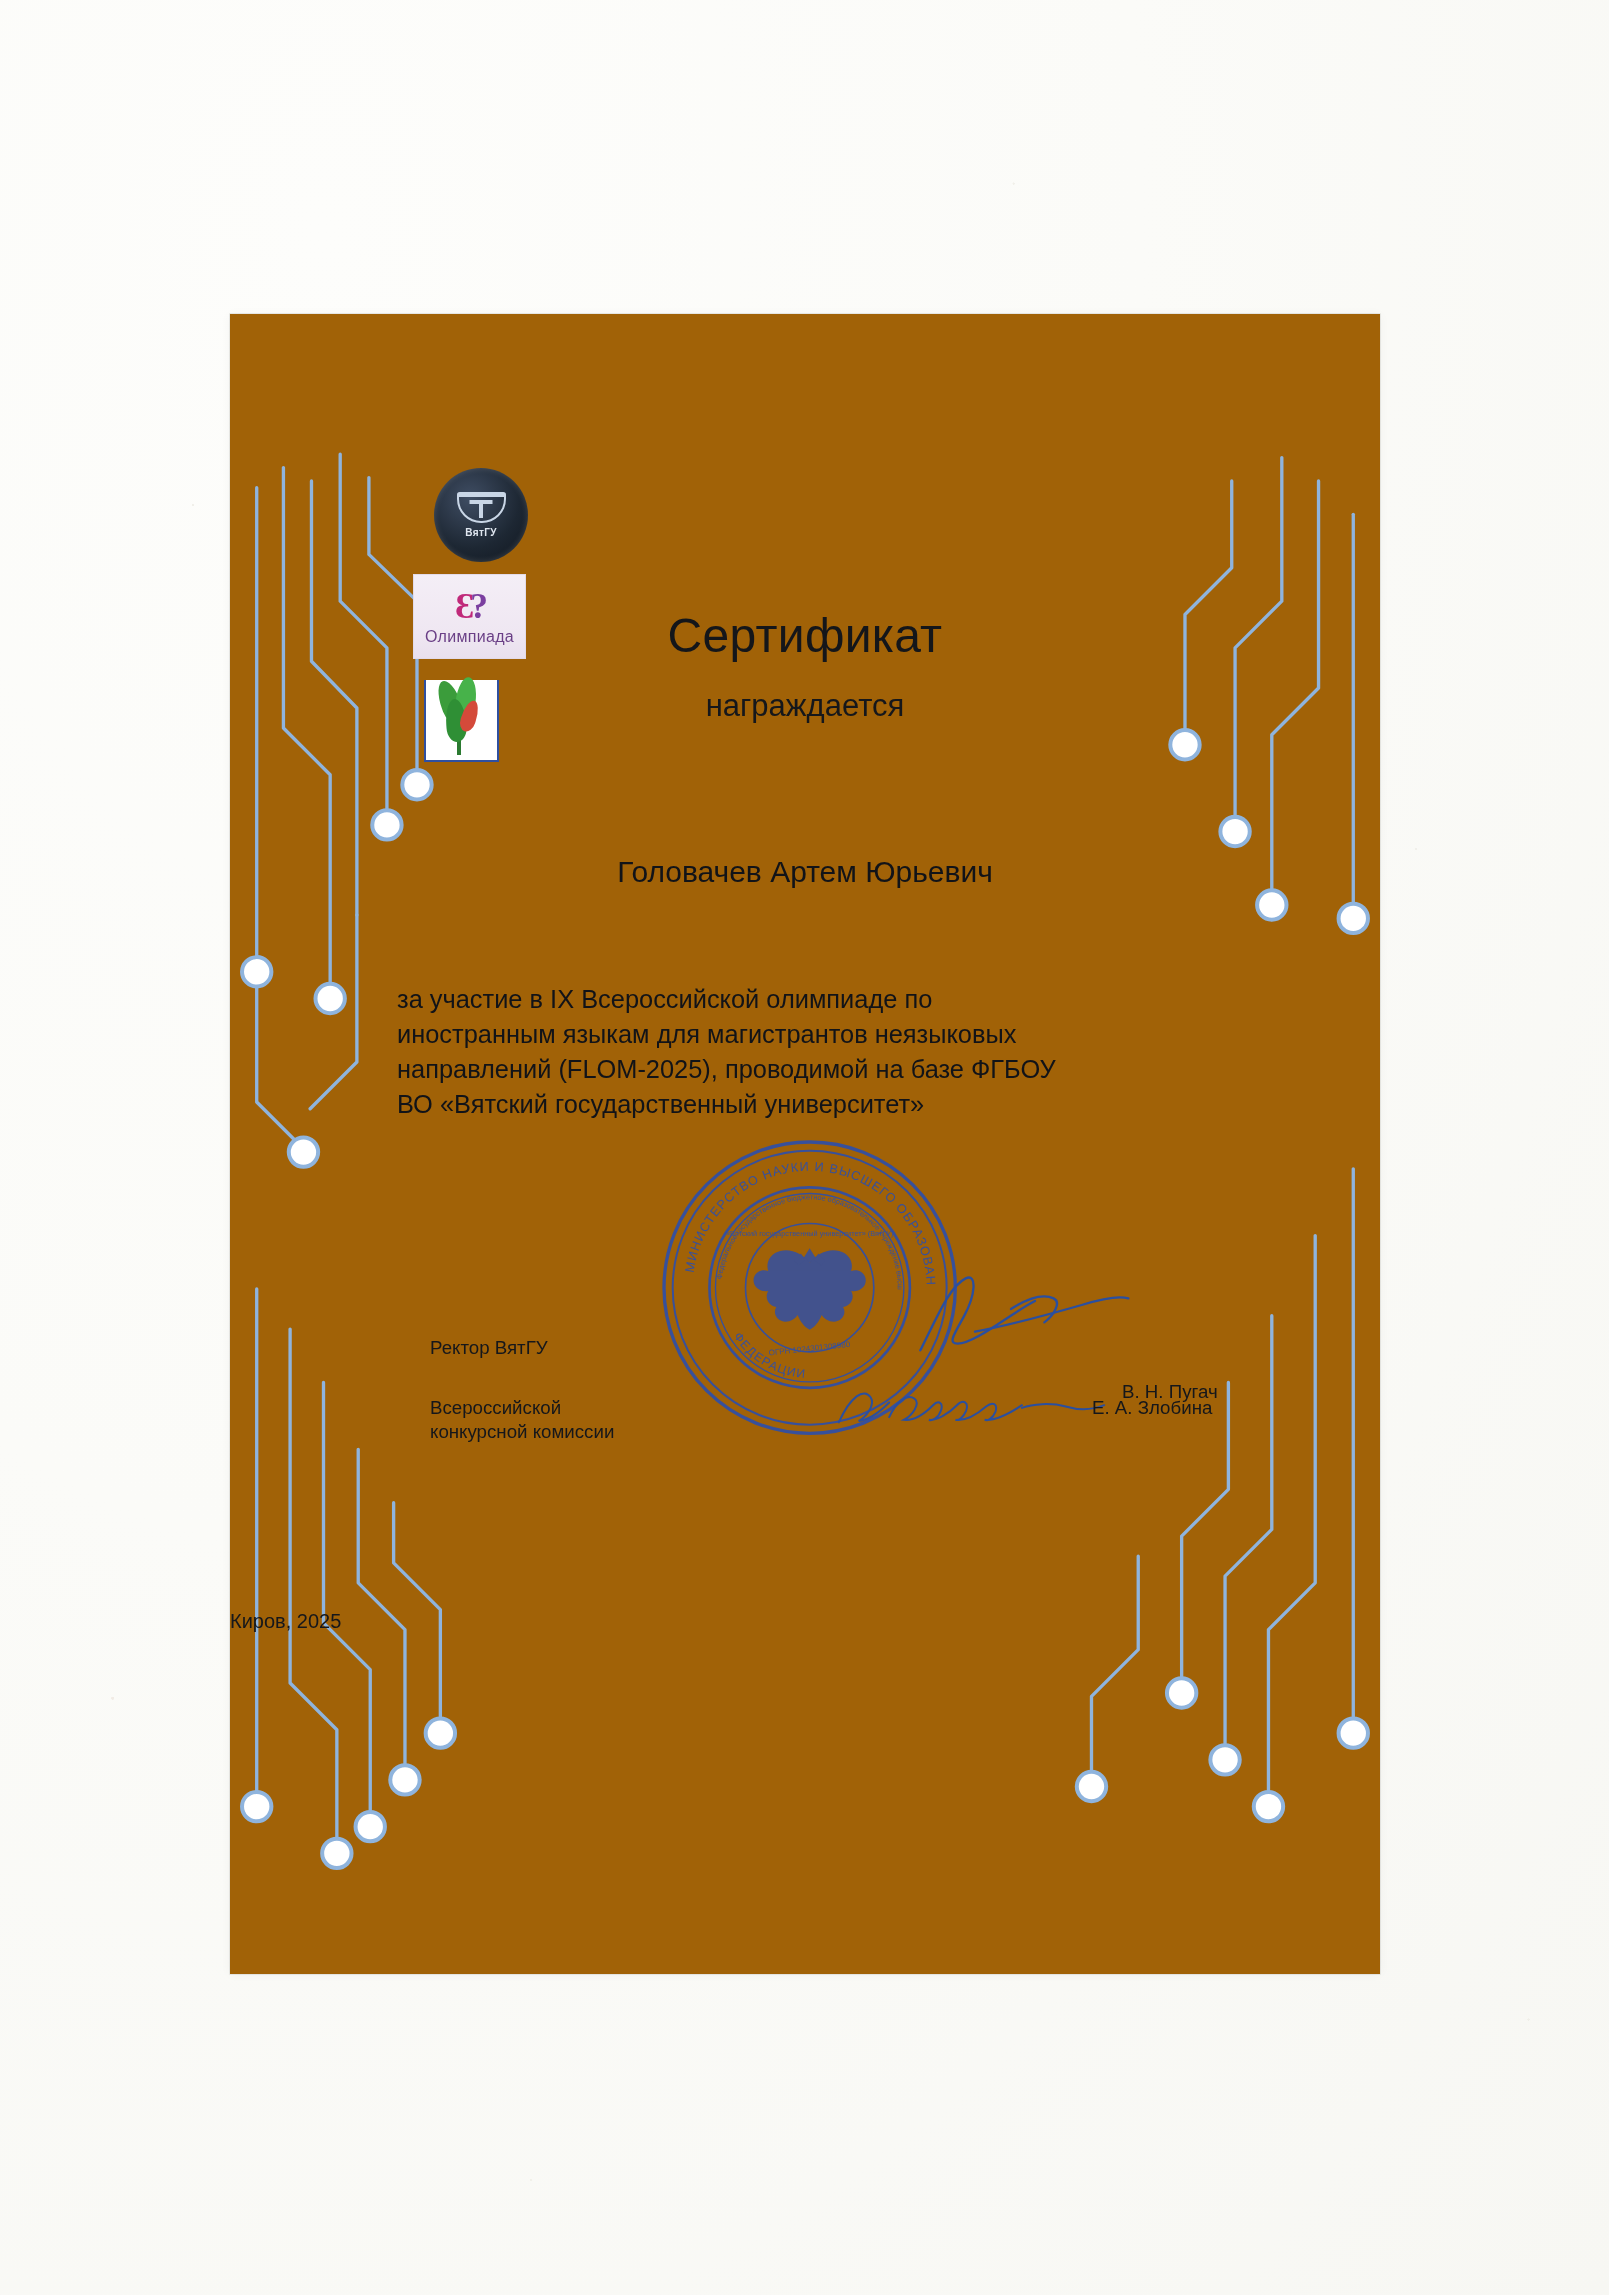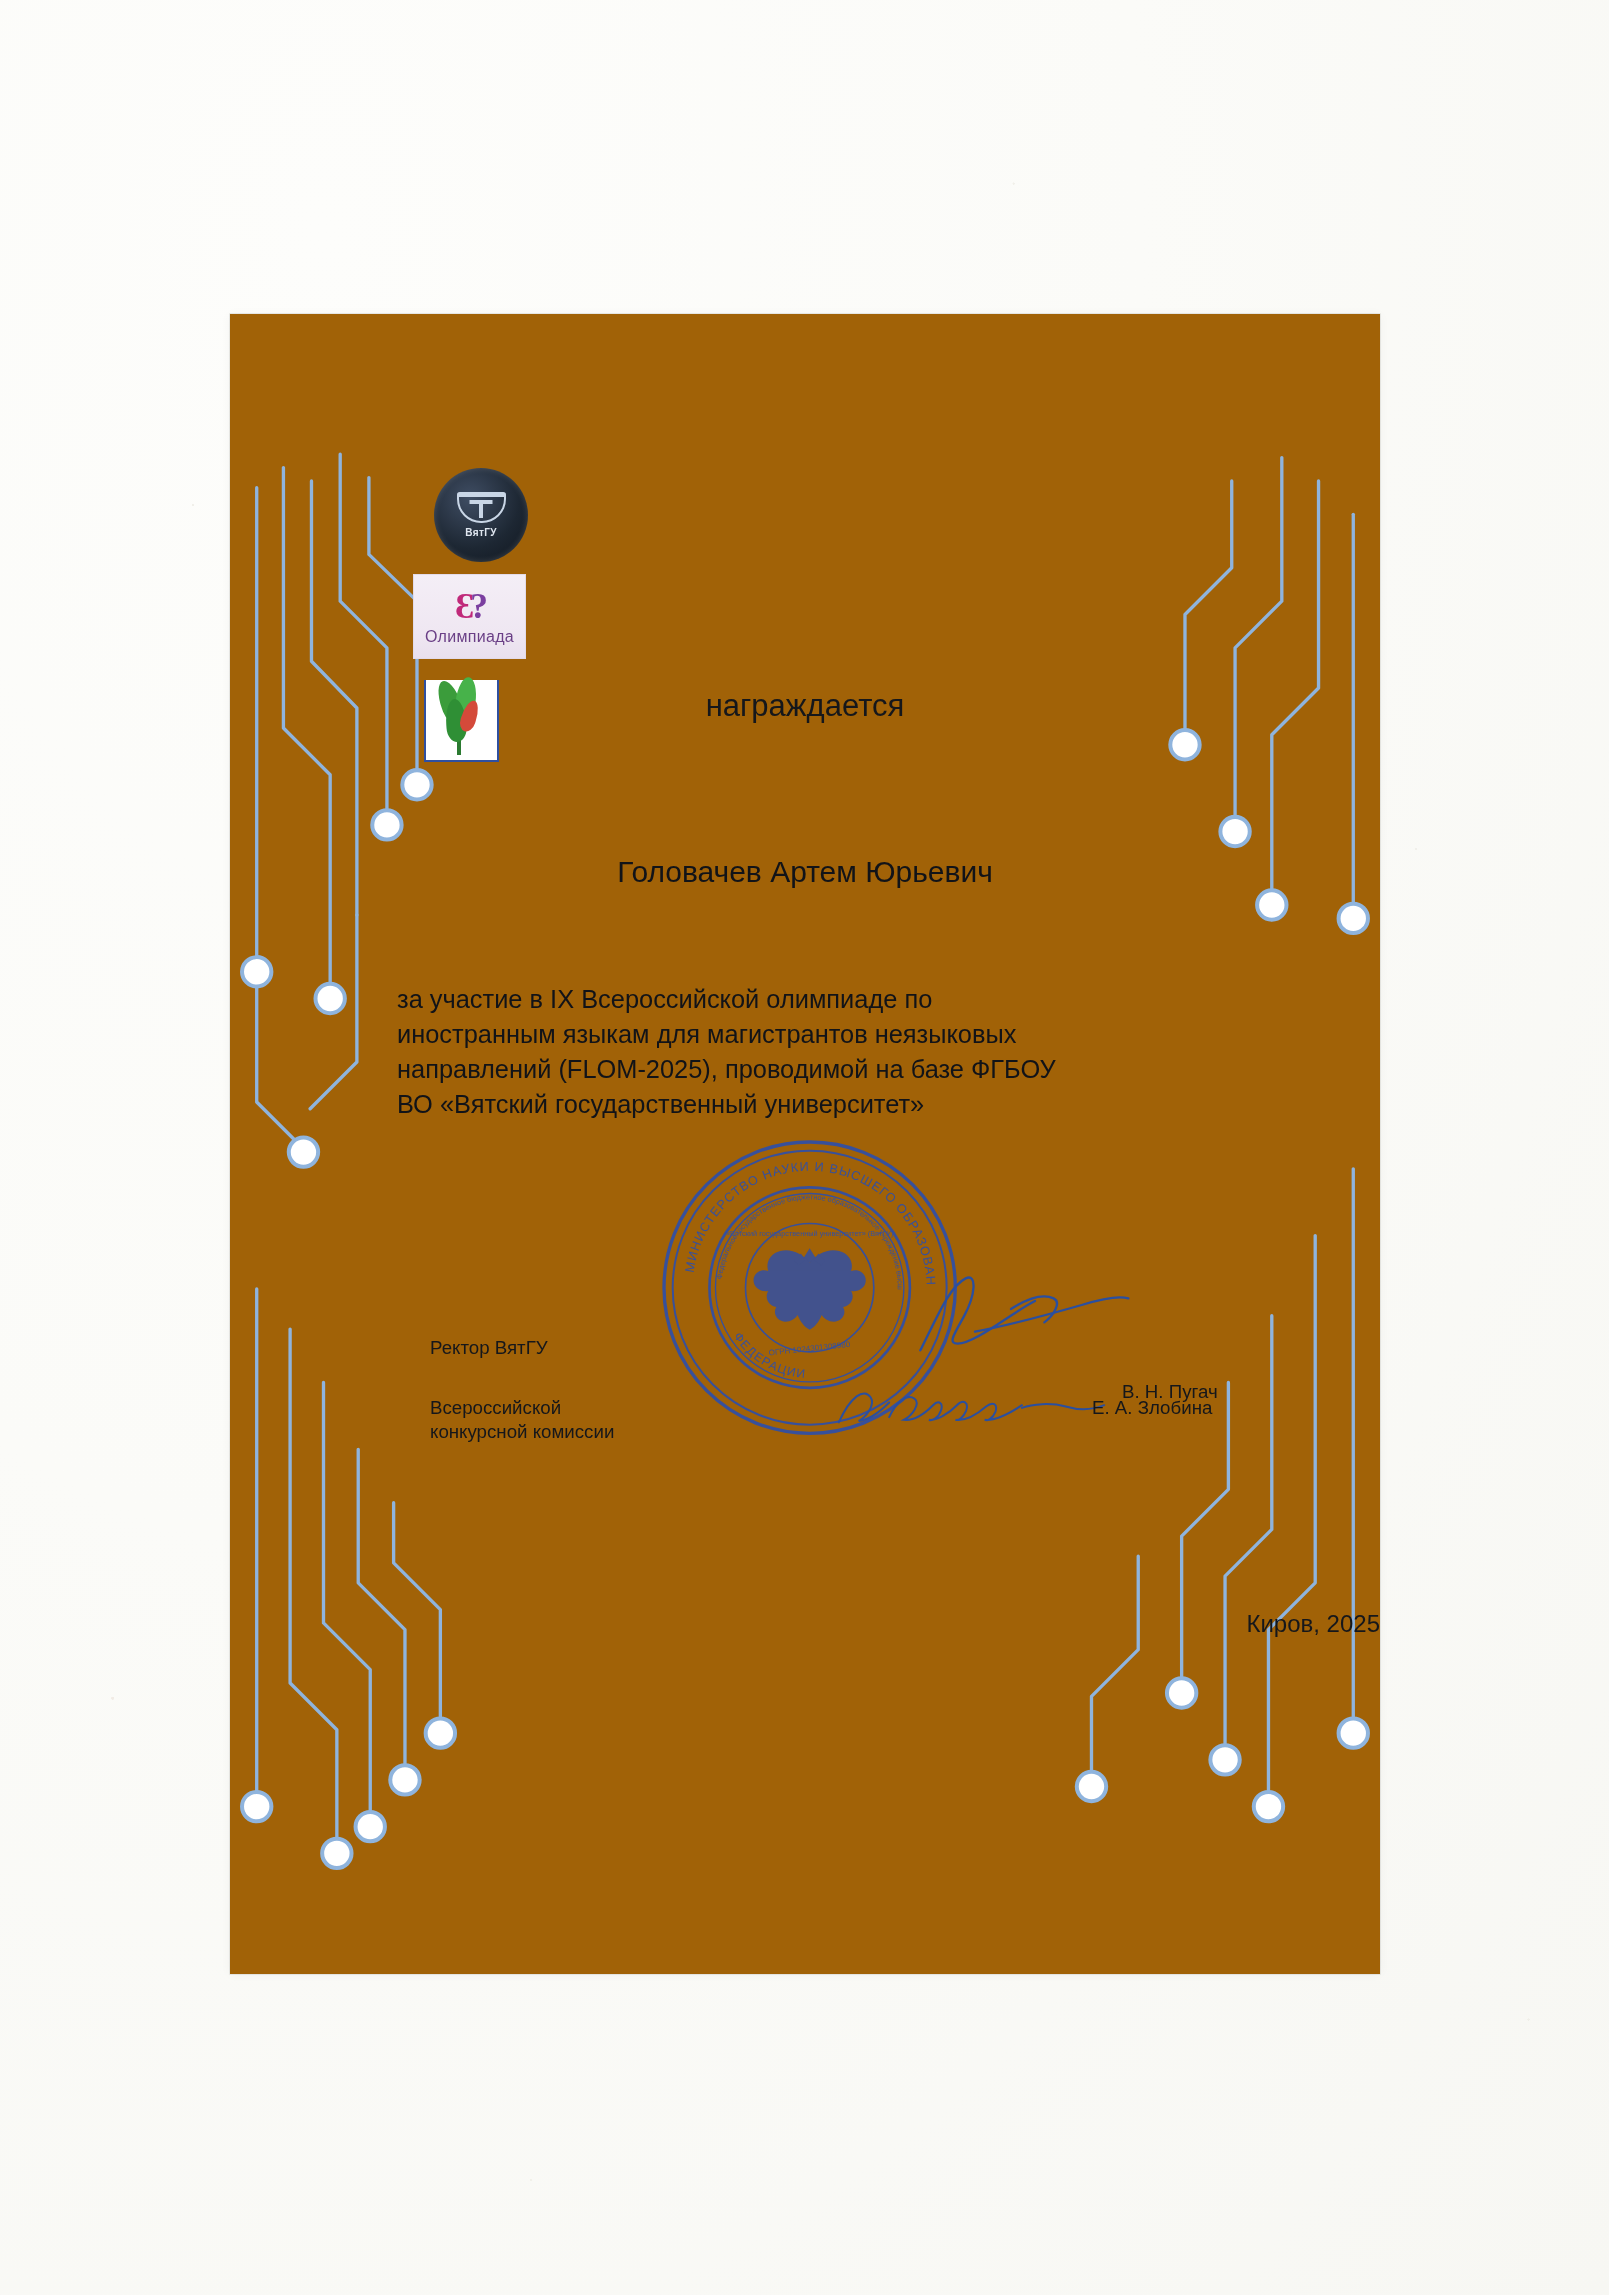--- a/index.html
+++ b/index.html
@@ -241,22 +241,22 @@
     position: absolute;
     pointer-events: none;
   }
   .sig1 { left: 681px; top: 955px; width: 220px; height: 100px; }
   .sig2 { left: 601px; top: 1062px; width: 281px; height: 73px; }
 
   .place-year {
     position: absolute;
     left: 0; right: 0;
     top: 1296px;
-    text-align: right;
-    font-size: 24px;
+    text-align: left;
+    font-size: 20px;
     color: #15171b;
   }
 </style>
 </head>
 <body>
 
 <div class="scan-bg"></div>
 <div class="scan-noise"></div>
 
 <div class="sheet">
@@ -330,20 +330,21 @@
     <div class="logo-book">
       <div class="page"></div>
       <div class="stem"></div>
       <div class="leaf l1"></div>
       <div class="leaf l2"></div>
       <div class="leaf l3"></div>
       <div class="leaf l4"></div>
     </div>
   </div>
 
+  <div class="title">Сертификат</div>
   <div class="subtitle">награждается</div>
   <div class="recipient">Головачев Артем Юрьевич</div>
 
   <div class="body-text">
     <div>за участие в IX Всероссийской олимпиаде по</div>
     <div>иностранным языкам для магистрантов неязыковых</div>
     <div>направлений (FLOM-2025), проводимой на базе ФГБОУ</div>
     <div>ВО «Вятский государственный университет»</div>
   </div>
 

